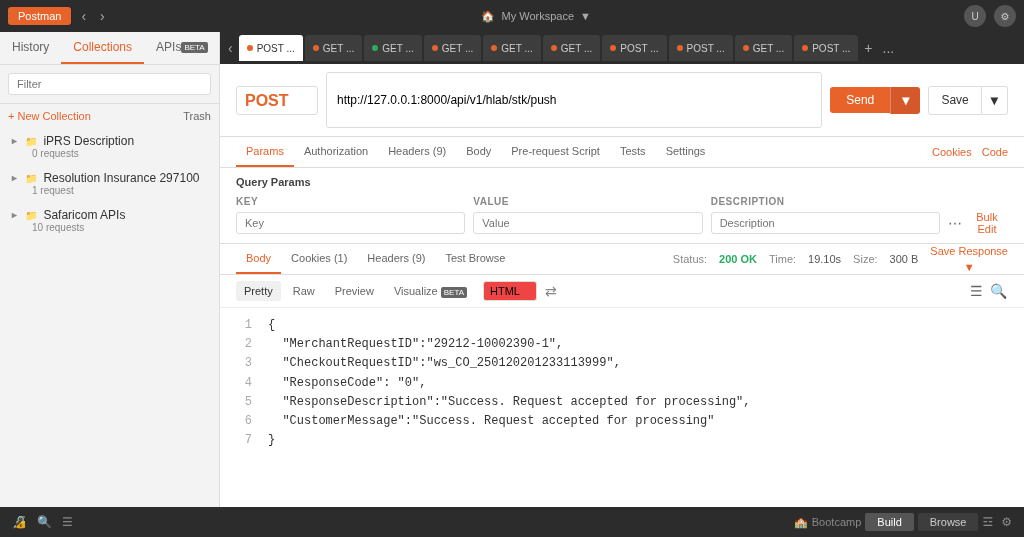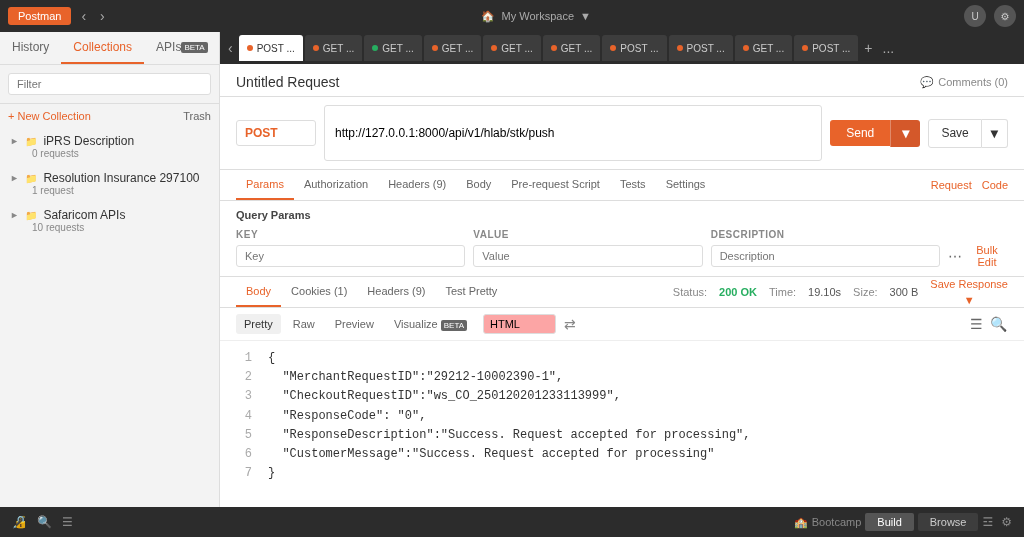--- a/index.html
+++ b/index.html
@@ -51,21 +51,21 @@
     .dot-green { background: #27ae60; }
     .tab-nav-btn { background: none; border: none; color: #aaa; cursor: pointer; font-size: 14px; padding: 2px 4px; }
 
     
     .request-header { padding: 10px 16px 6px; border-bottom: 1px solid #ddd; display: flex; justify-content: space-between; align-items: center; }
     .request-title { font-size: 14px; font-weight: 500; color: #333; }
     .comments-btn { color: #888; font-size: 11px; background: none; border: none; cursor: pointer; display: flex; align-items: center; gap: 4px; }
 
     
     .url-bar { padding: 8px 16px; display: flex; align-items: center; gap: 8px; border-bottom: 1px solid #ddd; }
-    .method-select { border: 1px solid #ddd; border-radius: 3px; padding: 5px 8px; font-size: 12px; font-weight: 600; color: #e8632a; background: white; cursor: pointer; appearance: none; min-width: 80px; }
+    .method-select { border: 1px solid #ddd; border-radius: 3px; padding: 5px 8px; font-size: 16px; font-weight: 600; color: #e8632a; background: white; cursor: pointer; appearance: none; min-width: 80px; }
     .url-input { flex: 1; border: 1px solid #ddd; border-radius: 3px; padding: 20px 10px; font-size: 12px; outline: none; }
     .send-btn-group { display: flex; align-items: center; }
     .send-btn { background: #e8632a; color: white; border: none; padding: 6px 16px; font-size: 12px; font-weight: 500; cursor: pointer; border-radius: 3px 0 0 3px; }
     .send-dropdown { background: #d4582a; color: white; border: none; padding: 6px 8px; cursor: pointer; border-radius: 0 3px 3px 0; border-left: 1px solid rgba(255,255,255,0.3); }
     .save-btn-group { display: flex; align-items: stretch; border-radius: 9px; }
     .save-btn { background: white; color: #333; border: 1px solid #ddd; padding: 6px 12px; font-size: 12px; cursor: pointer; border-radius: 3px 0 0 3px; }
     .save-dropdown { background: white; color: #333; border: 1px solid #ddd; border-left: none; padding: 6px 6px; cursor: pointer; border-radius: 0 3px 3px 0; }
 
     
     .req-tabs { display: flex; border-bottom: 1px solid #ddd; padding: 0 16px; align-items: center; justify-content: space-between; }
@@ -95,21 +95,21 @@
     .status-ok { color: #27ae60; font-weight: 600; }
     .status-val { color: #555; font-weight: 500; }
     .save-response-btn { background: none; border: none; color: #e8632a; font-size: 11px; cursor: pointer; display: flex; align-items: center; gap: 4px; flex-direction: column; }
 
     
     .response-viewer { flex: 1; overflow: hidden; display: flex; flex-direction: column; }
     .viewer-tabs { display: flex; align-items: center; padding: 6px 16px; gap: 8px; border-bottom: 1px solid #eee; }
     .viewer-tab { padding: 4px 8px; font-size: 11px; color: #666; cursor: pointer; border-radius: 3px; }
     .viewer-tab.active { background: #f0f0f0; color: #333; font-weight: 500; }
     .viewer-format { display: flex; align-items: center; gap: 4px; }
-    .format-select { border: 1px solid #ddd; border-radius: 3px; padding: 3px 35px 3px 6px; font-size: 11px; background: #fca5a5; cursor: pointer; appearance: none; }
+    .format-select { border: 1px solid #ddd; border-radius: 3px; padding: 3px 16px 3px 6px; font-size: 11px; background: #ef4444; cursor: pointer; appearance: none; }
     .viewer-icons { margin-left: auto; display: flex; gap: 8px; }
     .viewer-icon-btn { background: none; border: none; color: #666; cursor: pointer; font-size: 14px; }
 
     
     .code-viewer { flex: 1; overflow-y: auto; padding: 8px 16px; font-family: 'Courier New', monospace; font-size: 12px; line-height: 1.6; background: white; }
     .code-line { display: flex; gap: 16px; }
     .line-num { color: #aaa; min-width: 16px; text-align: right; user-select: none; }
     .line-content { color: #333; white-space: pre; }
 
     
@@ -229,27 +229,20 @@
           <span>GET ...</span>
         </div>
         <div class="tab-item">
           <span class="tab-dot dot-orange"></span>
           <span>POST ...</span>
         </div>
         <button class="tab-nav-btn">+</button>
         <button class="tab-nav-btn">...</button>
       </div>
 
-    <div class="request-header">
-      <span class="request-title">Untitled Request</span>
-      <button class="comments-btn">
-        <span>💬</span>
-        <span>Comments (0)</span>
-      </button>
-    </div>
 
     <div class="url-bar">
       <select class="method-select">
         <option>POST</option>
         <option>GET</option>
         <option>PUT</option>
         <option>DELETE</option>
       </select>
       <input class="url-input" type="text" id="url-input" value="http://127.0.0.1:8000/api/v1/hlab/stk/push" style="">
       <div class="send-btn-group">
@@ -266,21 +259,21 @@
       <div style="display:flex;" id="req-tabs-left">
           <div class="req-tab active">Params</div>
           <div class="req-tab">Authorization</div>
           <div class="req-tab">Headers (9)</div>
           <div class="req-tab">Body</div>
           <div class="req-tab">Pre-request Script</div>
           <div class="req-tab">Tests</div>
           <div class="req-tab">Settings</div>
         </div>
       <div class="req-tab-right" id="req-tabs-right">
-          <a>Request</a>
+          <a>Cookies</a>
           <a>Code</a>
         </div>
     </div>
 
     <div class="query-section">
       <div class="query-title">Query Params</div>
       <div class="query-table">
         <div class="query-table-header" id="query-header">
             <span>KEY</span>
             <span>VALUE</span>
@@ -298,21 +291,21 @@
         </div>
       </div>
     </div>
 
     <div class="response-section">
       <div class="response-tabs">
         <div style="display:flex;" id="resp-tabs">
             <div class="response-tab active">Body</div>
             <div class="response-tab">Cookies (1)</div>
             <div class="response-tab">Headers (9)</div>
-            <div class="response-tab">Test Pretty</div>
+            <div class="response-tab">Test Browse</div>
           </div>
         <div class="response-status">
           <span style="color:#888;">Status:</span>
           <span class="status-ok">200 OK</span>
           <span style="color:#888;">Time:</span>
           <span class="status-val">19.10s</span>
           <span style="color:#888;">Size:</span>
           <span class="status-val">300 B</span>
           <button class="save-response-btn">
             <span>Save Response</span>

